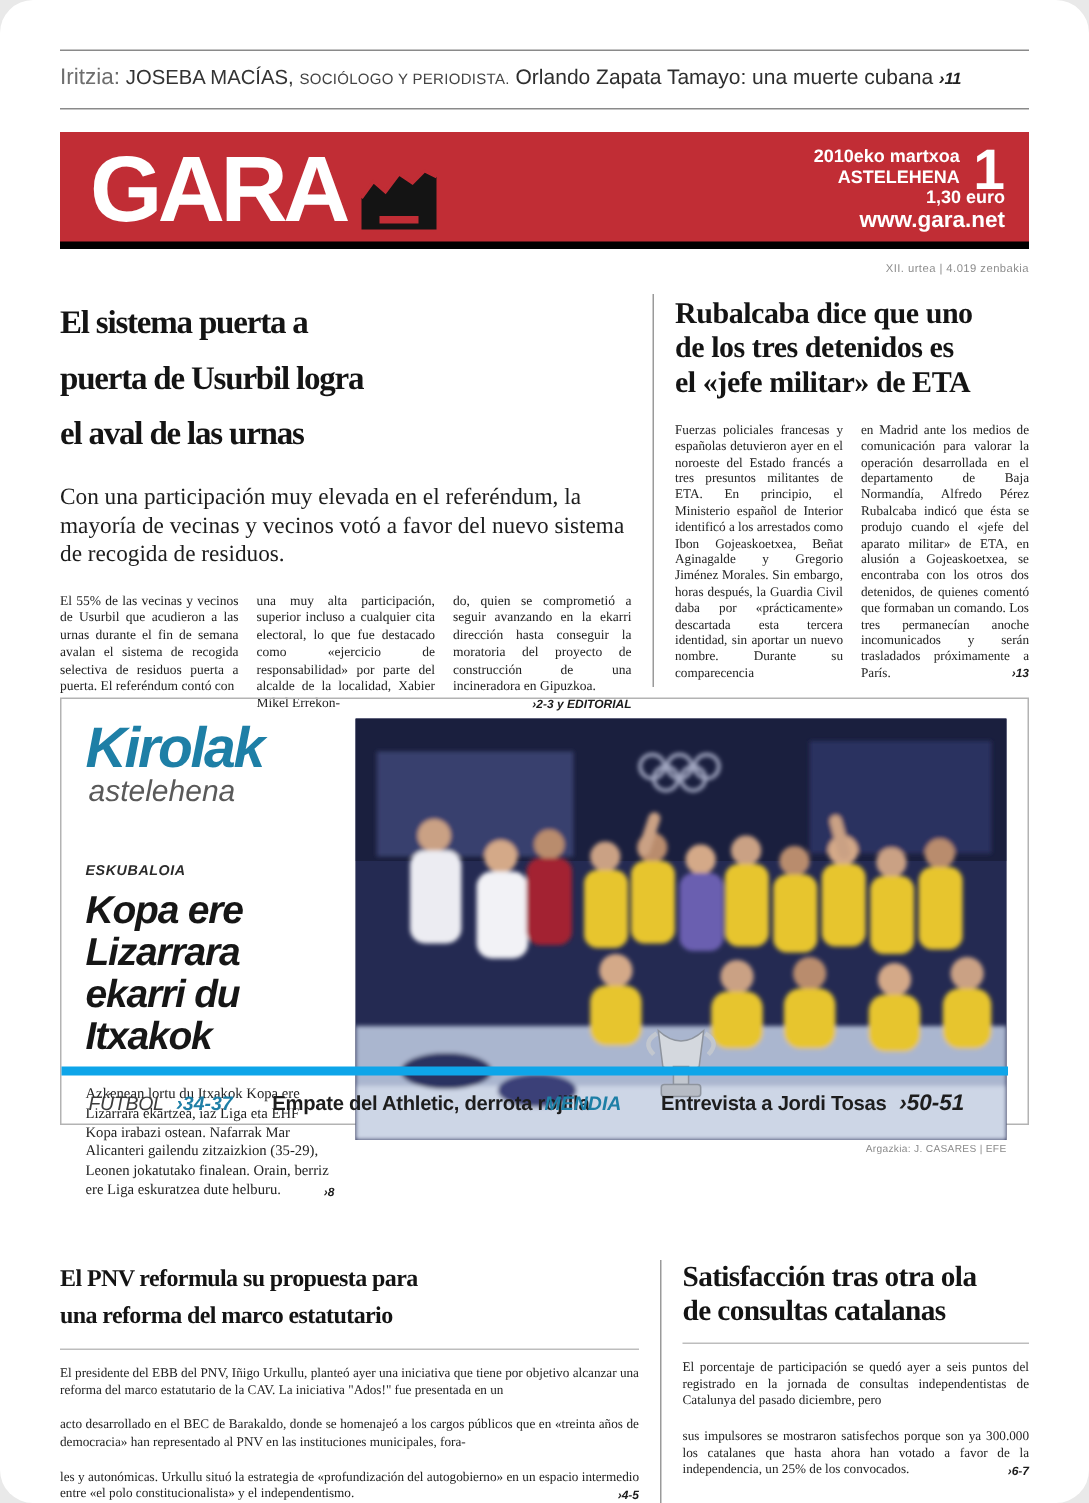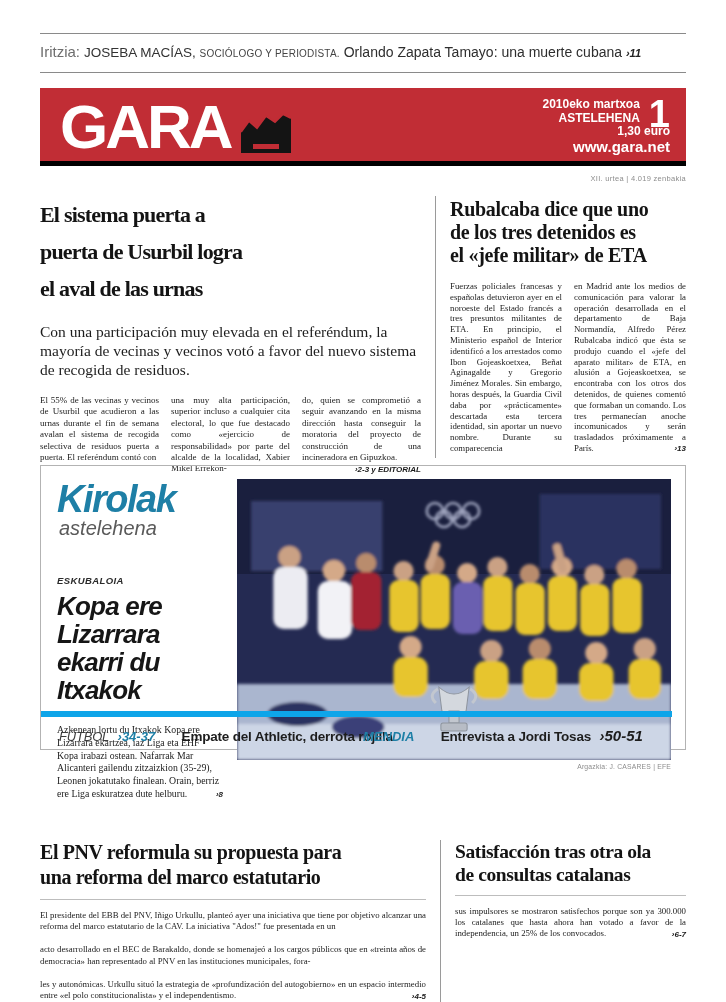--- a/index.html
+++ b/index.html
@@ -1,20 +1,20 @@
 <!DOCTYPE html>
 <html><head>
 <meta charset="utf-8">
 <style>
   * { margin:0; padding:0; box-sizing:border-box; }
   html,body { background:#e9e9e9; }
   body { width:726px; }
   .page {
     position:relative; width:726px; height:1002px; background:#ffffff;
-    font-family:"Liberation Sans", sans-serif; color:#222; overflow:hidden;
+    font-family:"Liberation Sans", sans-serif; color:#222; overflow:hidden;border-radius:22px;
   }
 
   
   .topstrip {
     position:absolute; left:40px; right:40px; top:33px;
     border-top:1px solid #8a8a8a; border-bottom:1px solid #8a8a8a;
     padding:9px 0 12px 0;
   }
   .ts-line { font-size:14px; color:#3a3a3a; letter-spacing:0; white-space:nowrap; }
   .ts-label { color:#6e6e6e; font-size:15px; }
@@ -109,21 +109,21 @@
   .kf-mendia { font-style:italic; font-weight:800; font-size:13px; color:#1e7fa6; }
   .kf-text2 { font-weight:bold; font-size:13.5px; color:#1d1d1d; margin-left:22px; letter-spacing:-0.2px; }
   .kf-pages2 { font-weight:800; font-size:15px; color:#1d1d1d; margin-left:4px; font-style:italic; }
 
   
   .bottomrow { position:absolute; left:40px; right:40px; top:840px; display:flex; }
   .b-left { width:400px; padding-right:14px; }
   .b-right { flex:1; padding-left:14px; }
   .b-h {
     font-family:"Liberation Serif", serif; font-weight:bold; color:#141414;
-    font-size:20px; line-height:25px; letter-spacing:-0.4px; white-space:pre-line;
+    font-size:16px; line-height:25px; letter-spacing:-0.4px; white-space:pre-line;
   }
   .b-h.small { font-size:19.5px; line-height:23px; }
   .b-rule { border-top:1px solid #bdbdbd; margin-top:9px; }
   .b-left .bodycols, .b-right .bodycols { margin-top:10px;flex-direction:column; }
   .b-left .bcol, .b-right .bcol { font-size:8.8px; line-height:11.2px; }
 </style>
 </head>
 <body>
 
 <div class="page">
@@ -166,21 +166,21 @@
   <div class="mainrow">
     <div class="lead">
       <div class="lead-h">El sistema puerta a
 puerta de Usurbil logra
 el aval de las urnas</div>
       <div class="lead-sub">Con una participación muy elevada en el referéndum, la mayoría de vecinas y vecinos votó a favor del nuevo sistema de recogida de residuos.</div>
       <div class="bodycols">
         <div class="bcol">El 55% de las vecinas y vecinos de Usurbil que acudieron a las urnas durante el fin de semana avalan el sistema de recogida selectiva de residuos puerta a puerta. El referéndum contó con</div>
         <div class="bcol">una muy alta participación, superior incluso a cualquier cita electoral, lo que fue destacado como «ejercicio de responsabilidad» por parte del alcalde de la localidad, Xabier Mikel Errekon-</div>
         <div class="bcol">
-          <span>do, quien se comprometió a seguir avanzando en la misma dirección hasta conseguir la moratoria del proyecto de construcción de una incineradora en Gipuzkoa.</span>
+          <span>do, quien se comprometió a seguir avanzando en la ekarri dirección hasta conseguir la moratoria del proyecto de construcción de una incineradora en Gipuzkoa.</span>
           <span class="pref">›2-3 y EDITORIAL</span>
         </div>
       </div>
     </div>
     <div class="vdiv"></div>
     <div class="second">
       <div class="second-h">Rubalcaba dice que uno
 de los tres detenidos es
 el «jefe militar» de ETA</div>
       <div class="bodycols">
@@ -318,20 +318,21 @@
           <span class="pref">›4-5</span>
         </div>
       </div>
     </div>
     <div class="vdiv"></div>
     <div class="b-right">
       <div class="b-h small">Satisfacción tras otra ola
 de consultas catalanas</div>
       <div class="b-rule"></div>
       <div class="bodycols">
+        <div class="bcol">El porcentaje de participación se quedó ayer a seis puntos del registrado en la jornada de consultas independentistas de Catalunya del pasado diciembre, pero</div>
         <div class="bcol">
           <span>sus impulsores se mostraron satisfechos porque son ya 300.000 los catalanes que hasta ahora han votado a favor de la independencia, un 25% de los convocados.</span>
           <span class="pref">›6-7</span>
         </div>
       </div>
     </div>
   </div>
 
 </div>
 

